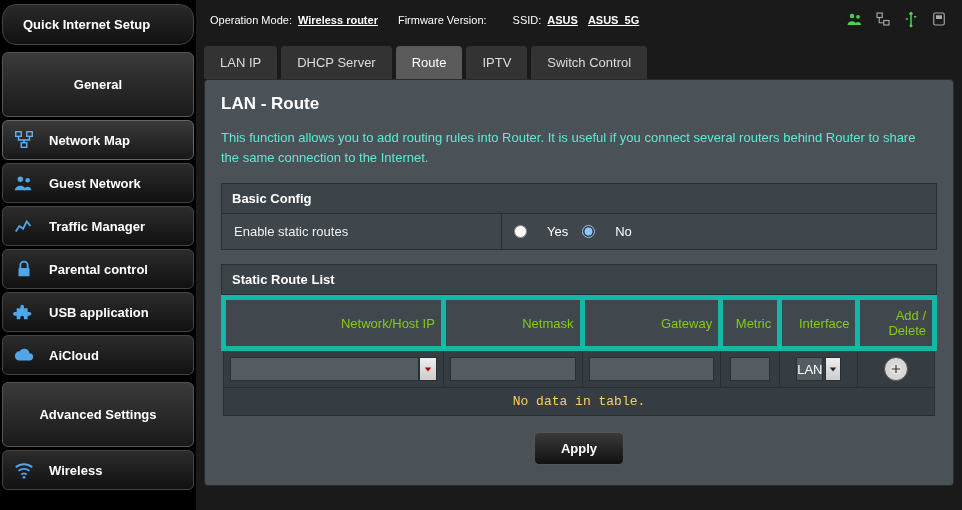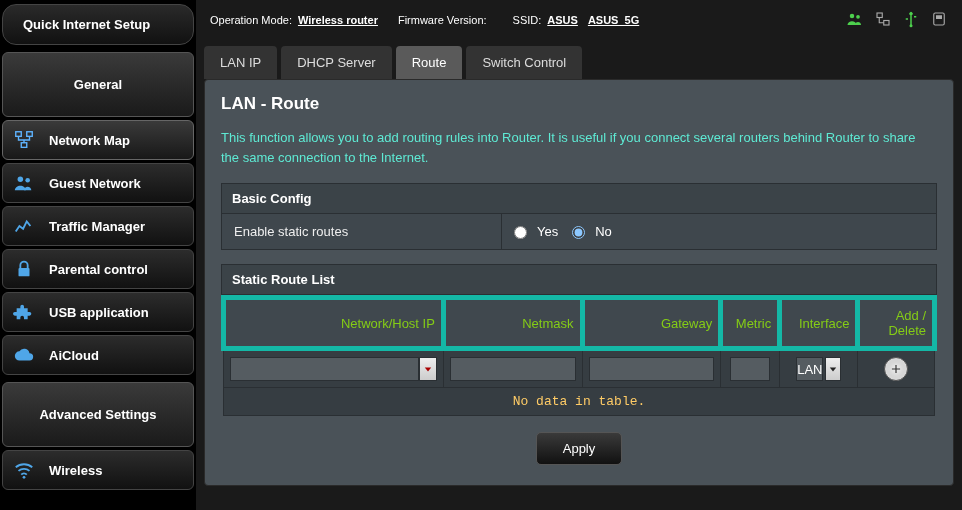--- a/index.html
+++ b/index.html
@@ -132,21 +132,21 @@
     color: #eee;
   }
   .config-row .right {
     flex:1;
     display:flex;
     align-items:center;
     gap: 14px;
     padding: 8px 12px;
     color:#fff;
   }
-  .config-row .right label { display:flex; align-items:flex-end; gap:10px; cursor:pointer; }
+  .config-row .right label { display:flex; align-items:center; gap:20px; cursor:pointer; }
   .config-row input[type=radio]{ accent-color:#8cc8ff; }
 
   table.route {
     width: 100%;
     border-collapse: collapse;
     border: 1px solid #2a2f33;
   }
   table.route th {
     background: #40484e;
     color: #84cc16;
@@ -210,21 +210,21 @@
     text-align:center;
     padding: 10px;
   }
   .apply-row { text-align:center; margin-top:16px; }
   .apply-btn {
     display:inline-block;
     background: linear-gradient(#3a3a3a,#111);
     border:1px solid #555;
     border-radius:5px;
     color:#fff;
-    font-weight:normal;
+    font-weight:bold;
     padding: 8px 26px;
     cursor:pointer;
   }
 </style>
 </head>
 <body>
 
 <div class="sidebar">
   <div class="quick-setup">
     <span class="wand">
@@ -356,20 +356,21 @@
             <rect x="5" y="4" width="14" height="16" rx="2" fill="none" stroke="#aaa" stroke-width="1.5"></rect>
             <rect x="8" y="7" width="8" height="5" fill="#aaa"></rect>
           </svg></span>
     </div>
   </div>
 
   <div class="tabs">
     <div class="tab">LAN IP</div>
     <div class="tab">DHCP Server</div>
     <div class="tab active">Route</div>
+    <div class="tab">IPTV</div>
     <div class="tab">Switch Control</div>
   </div>
 
   <div class="panel">
     <h2>LAN - Route</h2>
     <p class="desc">This function allows you to add routing rules into Router. It is useful if you connect several routers behind Router to share the same connection to the Internet.</p>
 
     <div class="section-header">Basic Config</div>
     <div class="config-row">
       <div class="left">Enable static routes</div>

